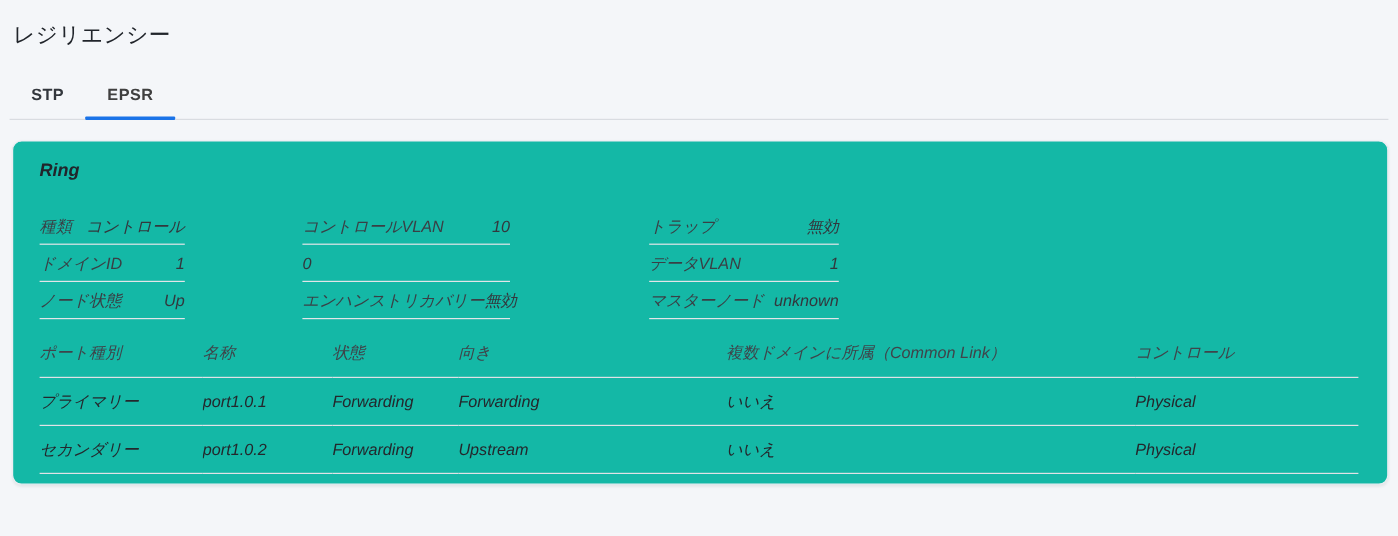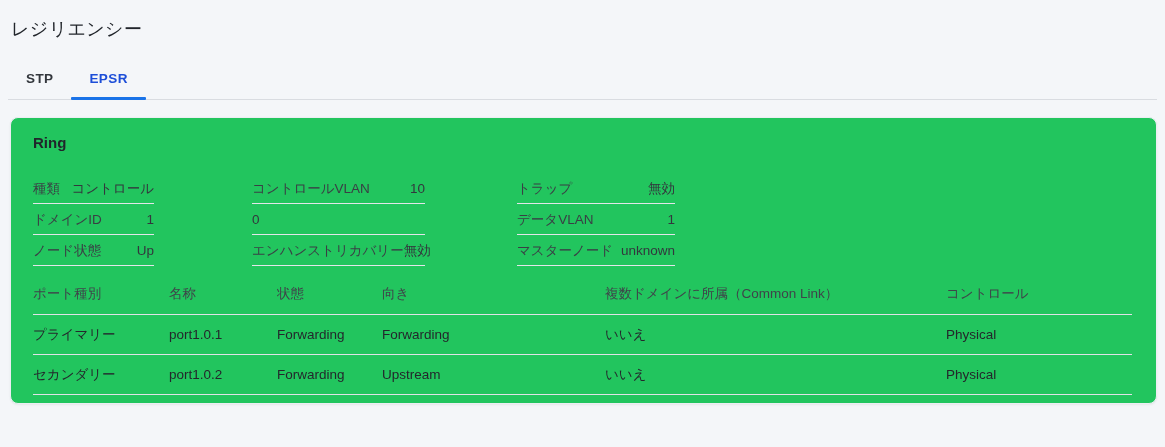--- a/index.html
+++ b/index.html
@@ -30,46 +30,47 @@
     position: relative;
     padding: 14px 18px 13px 18px;
     font-size: 13.5px;
     line-height: 14px;
     font-weight: 700;
     letter-spacing: 0.4px;
     color: #33373d;
     cursor: pointer;
     user-select: none;
   }
-  .tab.active { color: #1d4ed8; }
+  .tab.active { color: #404040; }
   .tab.active::after {
     content: "";
     position: absolute;
     left: 0; right: 0; bottom: -1px;
     height: 3px;
     background: #1a73e8;
     border-radius: 1px;
   }
   .card {
     margin: 17px 8px 0 10px;
-    background: #22c55e;
+    background: #14b8a6;
     border: 1px solid #eceef3;
     border-radius: 8px;
     box-shadow: 0 1px 2px rgba(60,64,67,0.08);
     padding: 16px 24px 8px 22px;
+    font-style: italic;
   }
   .section-title {
     font-size: 15px;
     font-weight: 700;
     color: #21252b;
     line-height: 18px;
   }
   .kv-grid { display: flex; margin-top: 21px; }
   .kv-col-1 { width: 121px; margin-right: 98px; }
-  .kv-col-2 { width: 173px; margin-right: 92px; }
+  .kv-col-2 { width: 173px; margin-right: 116px; }
   .kv-col-3 { width: 158px; }
   .kv-row {
     display: flex;
     justify-content: space-between;
     align-items: baseline;
     border-bottom: 1px solid #e3e5e9;
     padding: 8px 0 6px 0;
     font-size: 13.5px;
     line-height: 16px;
     color: #3a3f45;

